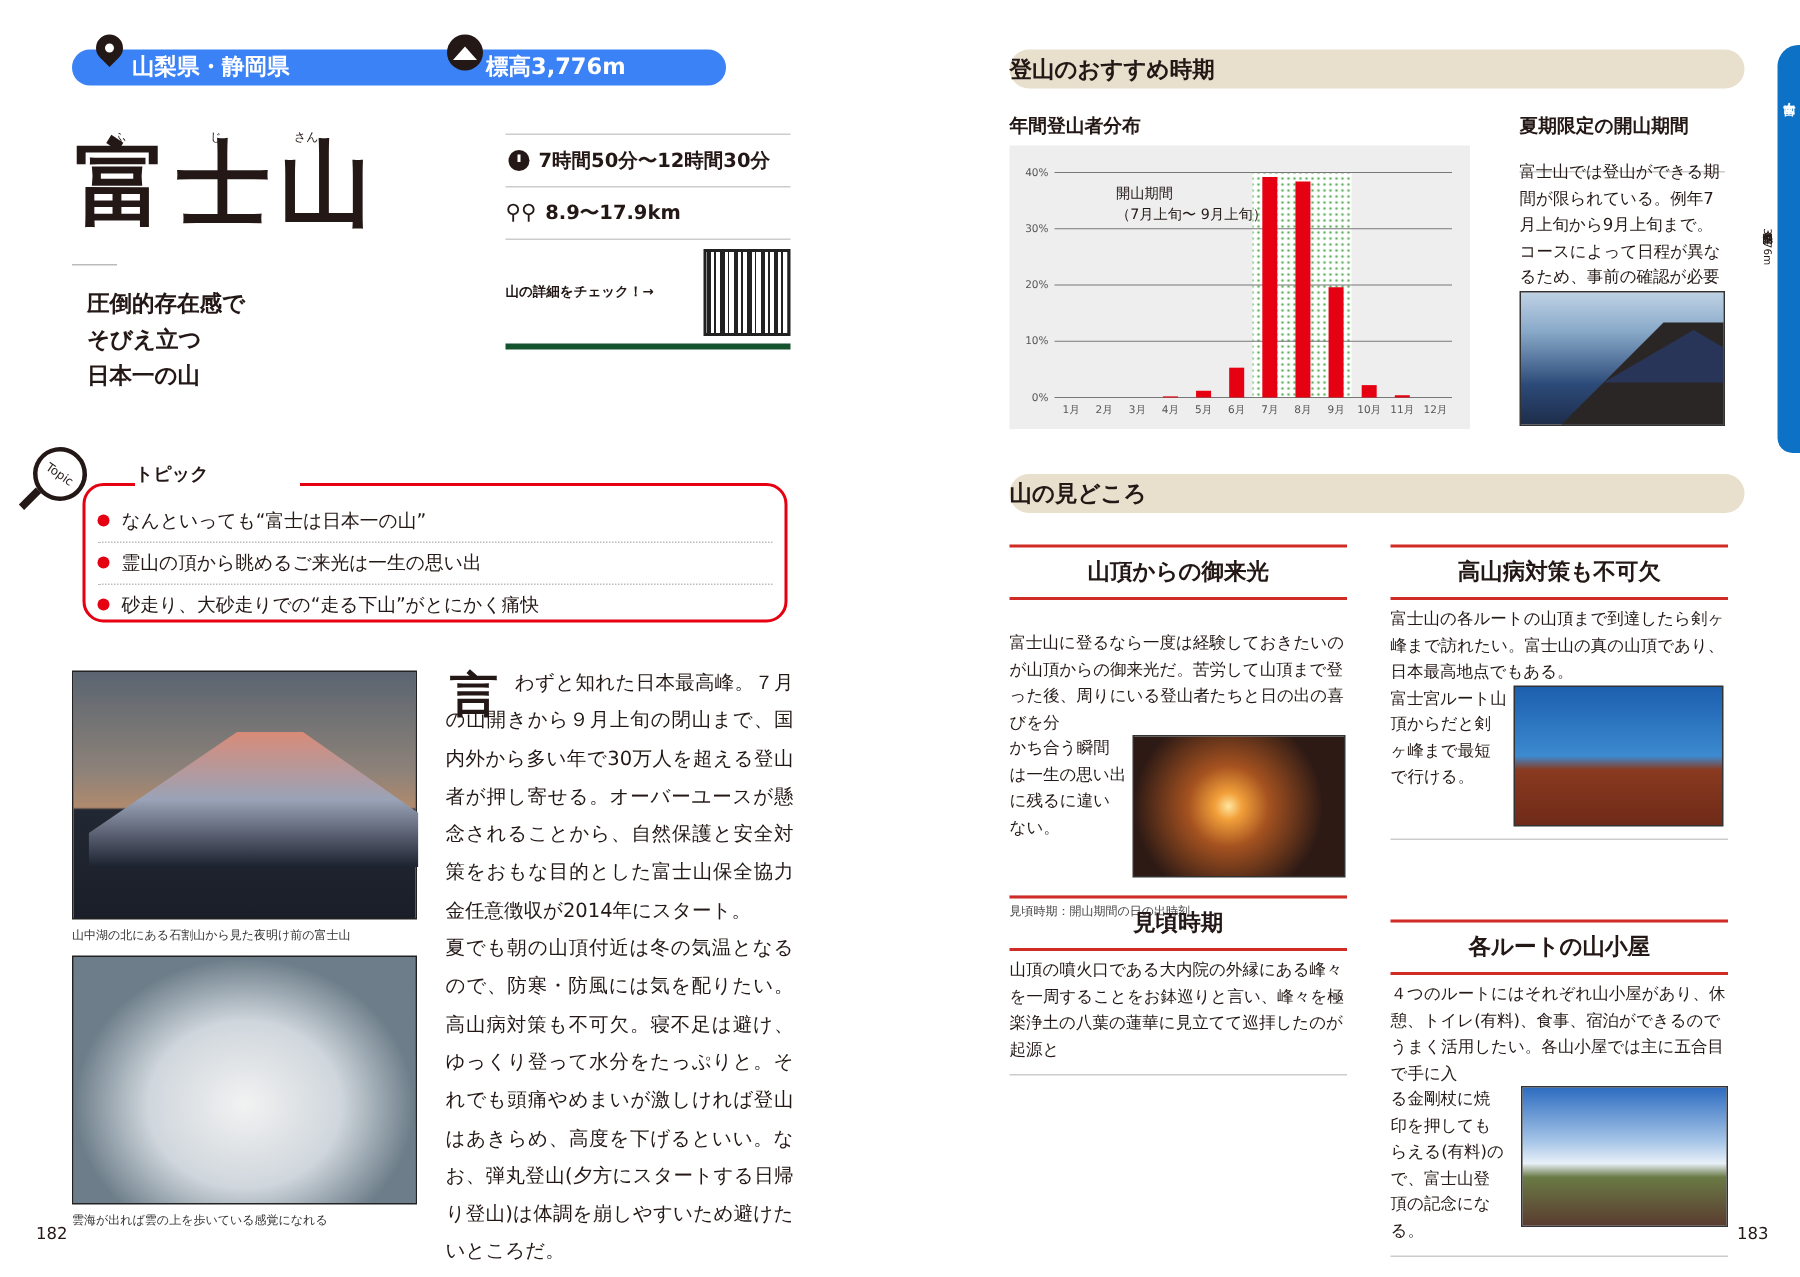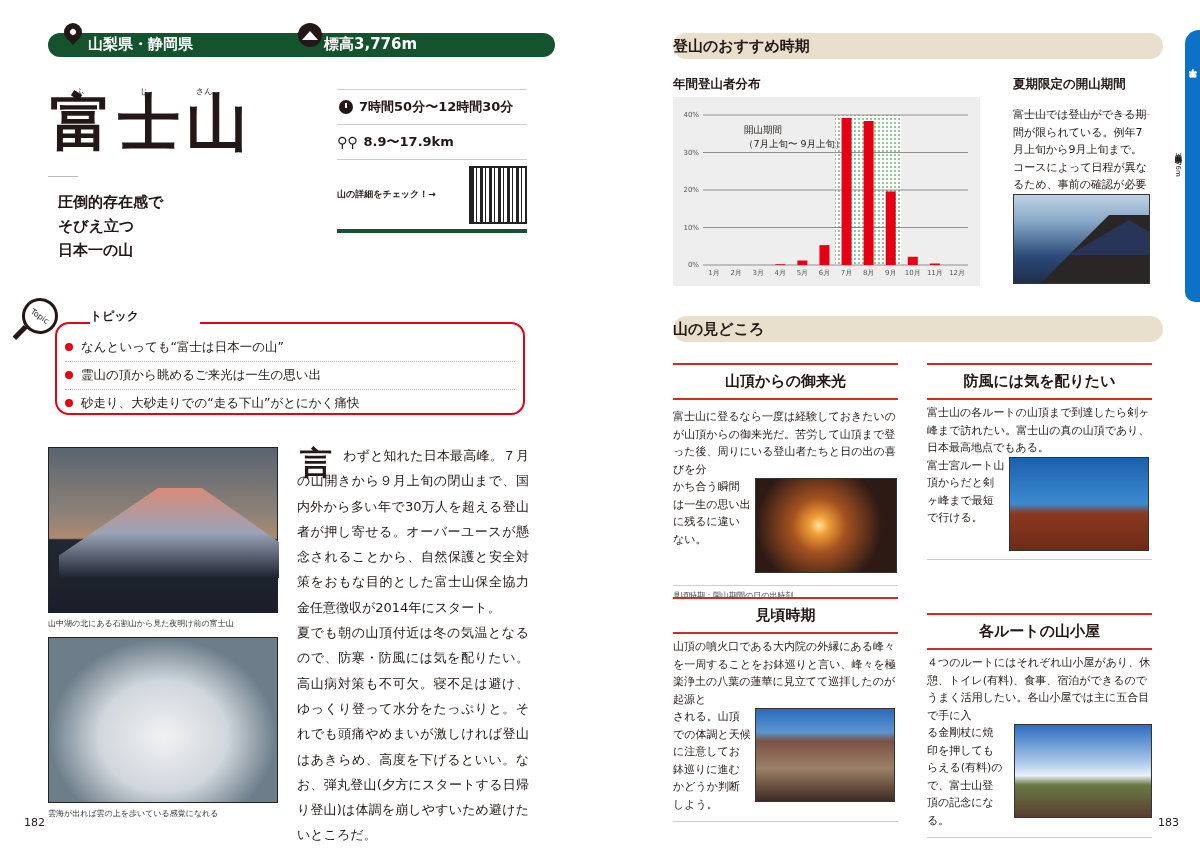--- a/index.html
+++ b/index.html
@@ -1,19 +1,19 @@
 <!DOCTYPE html>
 <html><head>
 <meta charset="utf-8">
 <style>
 *{box-sizing:border-box;margin:0;padding:0}
 body{width:1200px;height:851px;background:#fff;font-family:"DejaVu Sans",sans-serif;color:#231815;position:relative;overflow:hidden}
 .abs{position:absolute}
 
-.redbar{left:48px;top:33px;width:507px;height:24px;background:#14532d;border-radius:12px}
+.redbar{left:48px;top:33px;width:436px;height:24px;background:#3b82f6;border-radius:12px}
 .redbar .t{color:#fff;font-weight:bold;font-size:15px;position:absolute;top:2px}
 .pin{position:absolute;left:16px;top:-10px;width:18px;height:18px;background:#231815;border-radius:50% 50% 50% 0;transform:rotate(-45deg)}
 .pin::after{content:"";position:absolute;left:6px;top:6px;width:6px;height:6px;background:#fff;border-radius:50%}
 .mtn{position:absolute;left:250px;top:-10px;width:24px;height:24px;background:#231815;border-radius:50%;overflow:hidden}
 .mtn::after{content:"";position:absolute;left:4px;top:8px;border-left:8px solid transparent;border-right:8px solid transparent;border-bottom:9px solid #fff}
 .ruby{font-size:8px;color:#231815}
 .title{left:50px;top:92px;font-size:62px;font-weight:bold;letter-spacing:6px;line-height:1}
 .shortline{left:48px;top:176px;width:30px;border-top:1px solid #bbb}
 .catch{left:58px;top:190px;font-size:15px;font-weight:bold;line-height:24px}
 .info{left:337px;top:89px;width:190px}
@@ -192,45 +192,41 @@
   </div>
 
 <div class="abs tabside"></div>
 <div class="abs sideT">富士山</div>
 <div class="abs sideS">山梨県・静岡県 3776m</div>
 
 <div class="abs beige sec2">山の見どころ</div>
 
 <div class="abs card" style="left:673px;top:363px">
   <div class="card-h">山頂からの御来光</div>
-  <div class="rtext" style="margin-top:8px">富士山に登るなら一度は経験しておきたいのが山頂からの御来光だ。苦労して山頂まで登った後、周りにいる登山者たちと日の出の喜びを分</div>
+  <div class="rtext" style="margin-top:20px">富士山に登るなら一度は経験しておきたいのが山頂からの御来光だ。苦労して山頂まで登った後、周りにいる登山者たちと日の出の喜びを分</div>
   <div style="display:flex;gap:4px">
     <div class="rtext" style="width:78px">かち合う瞬間は一生の思い出に残るに違いない。</div>
     <div class="cphoto" style="width:142px;height:95px;background:radial-gradient(circle at 45% 50%,#ffe6a0 0,#f2a03a 10%,#a55220 30%,#2d1a15 70%)"></div>
   </div>
   <div class="endline" style="margin-top:12px;padding-top:4px;font-size:8px;color:#444">見頃時期：開山期間の日の出時刻</div>
 </div>
 
 <div class="abs card" style="left:927px;top:363px">
-  <div class="card-h">防風には気を配りたい</div>
+  <div class="card-h">高山病対策も不可欠</div>
   <div class="rtext" style="margin-top:4px">富士山の各ルートの山頂まで到達したら剣ヶ峰まで訪れたい。富士山の真の山頂であり、日本最高地点でもある。</div>
   <div style="display:flex;gap:4px">
     <div class="rtext" style="width:78px">富士宮ルート山頂からだと剣ヶ峰まで最短で行ける。</div>
     <div class="cphoto" style="width:140px;height:94px;background:linear-gradient(180deg,#1c5fae 0%,#3c8ad0 50%,#8a3a20 60%,#6e2a18 100%)"></div>
   </div>
   <div class="endline" style="margin-top:8px"></div>
 </div>
 
 <div class="abs card" style="left:673px;top:597px">
   <div class="card-h">見頃時期</div>
   <div class="rtext" style="margin-top:4px">山頂の噴火口である大内院の外縁にある峰々を一周することをお鉢巡りと言い、峰々を極楽浄土の八葉の蓮華に見立てて巡拝したのが起源と</div>
-  <div style="display:flex;gap:4px">
-    <div class="rtext" style="width:78px">される。山頂での体調と天候に注意してお鉢巡りに進むかどうか判断しよう。</div>
-    <div class="cphoto" style="width:140px;height:94px;background:linear-gradient(180deg,#2a6bbb 0%,#5d95d2 25%,#7a5244 35%,#9c8068 65%,#3d2a22 100%)"></div>
-  </div>
   <div class="endline" style="margin-top:8px"></div>
 </div>
 
 <div class="abs card" style="left:927px;top:613px">
   <div class="card-h">各ルートの山小屋</div>
   <div class="rtext" style="margin-top:4px">４つのルートにはそれぞれ山小屋があり、休憩、トイレ(有料)、食事、宿泊ができるのでうまく活用したい。各山小屋では主に五合目で手に入</div>
   <div style="display:flex;gap:10px">
     <div class="rtext" style="width:78px">る金剛杖に焼印を押してもらえる(有料)ので、富士山登頂の記念になる。</div>
     <div class="cphoto" style="width:140px;height:94px;background:linear-gradient(180deg,#2d6cc0 0%,#a9c7e8 40%,#e8f0f8 55%,#6a7a45 65%,#5a3c30 100%)"></div>
   </div>

